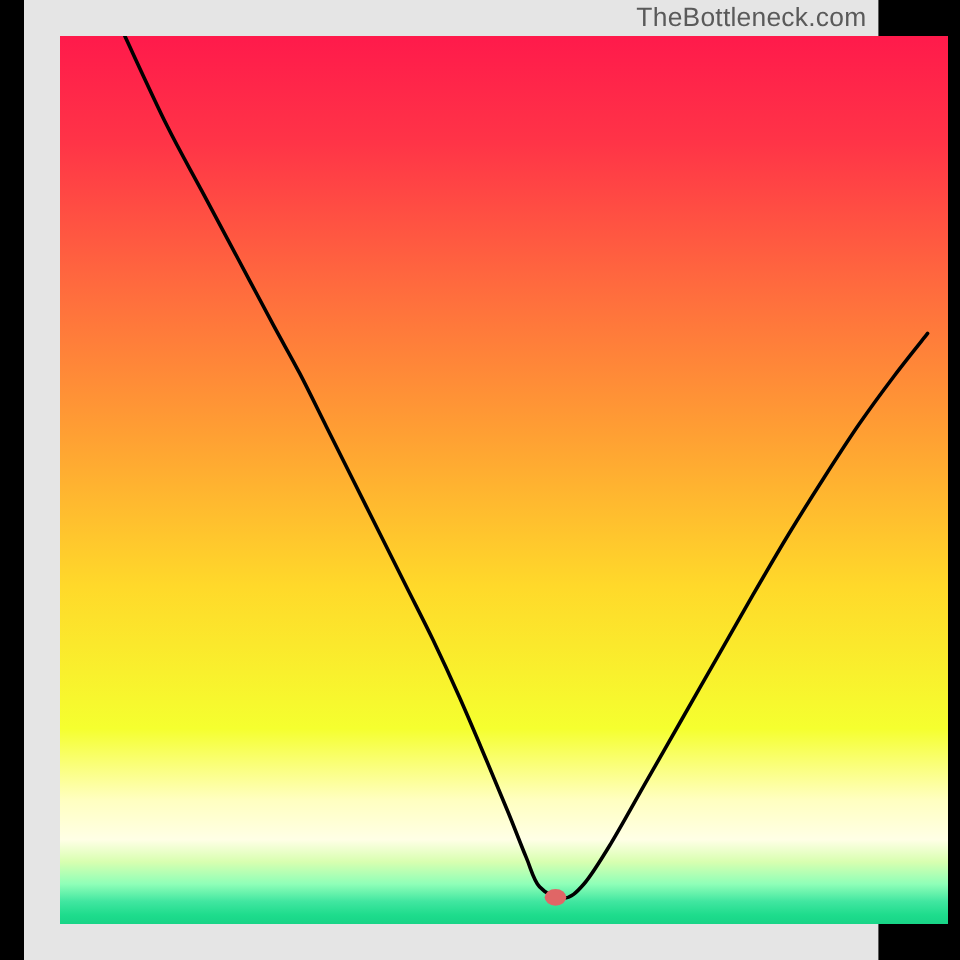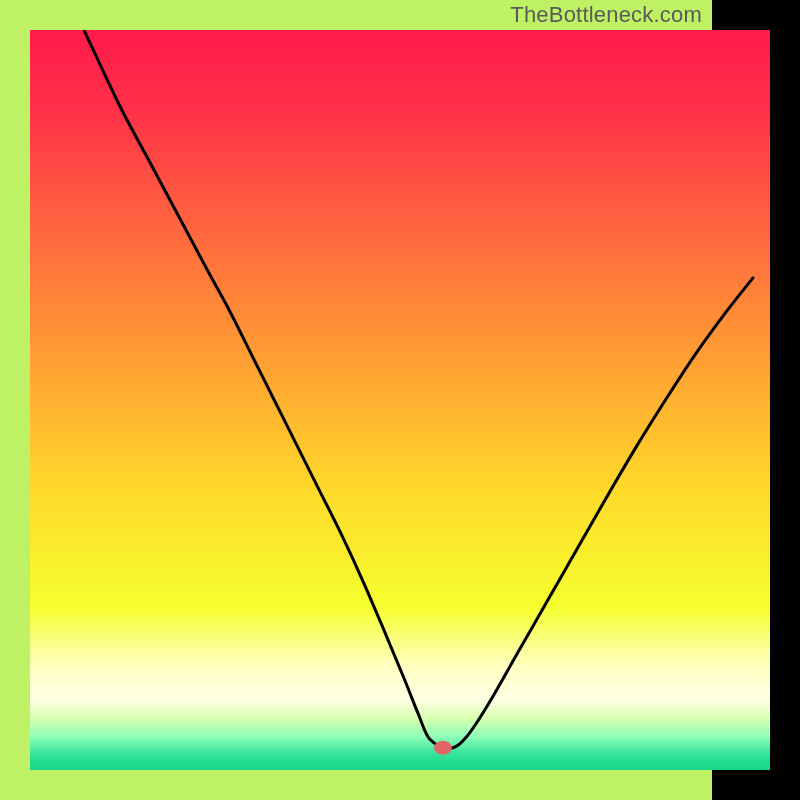--- a/index.html
+++ b/index.html
@@ -7,21 +7,22 @@
     padding: 0;
     width: 800px;
     height: 800px;
     background: #000;
     overflow: hidden;
   }
   .frame {
     position: relative;
     width: 712px;
     height: 800px;
-    background: #bef264;
+    background: #e5e5e5;
+    margin-left: 20px;
   }
   .watermark {
     position: absolute;
     top: 2px;
     right: 10px;
     font-family: Arial, Helvetica, sans-serif;
     font-size: 22px;
     font-weight: 500;
     color: #5a5a5a;
     z-index: 10;

